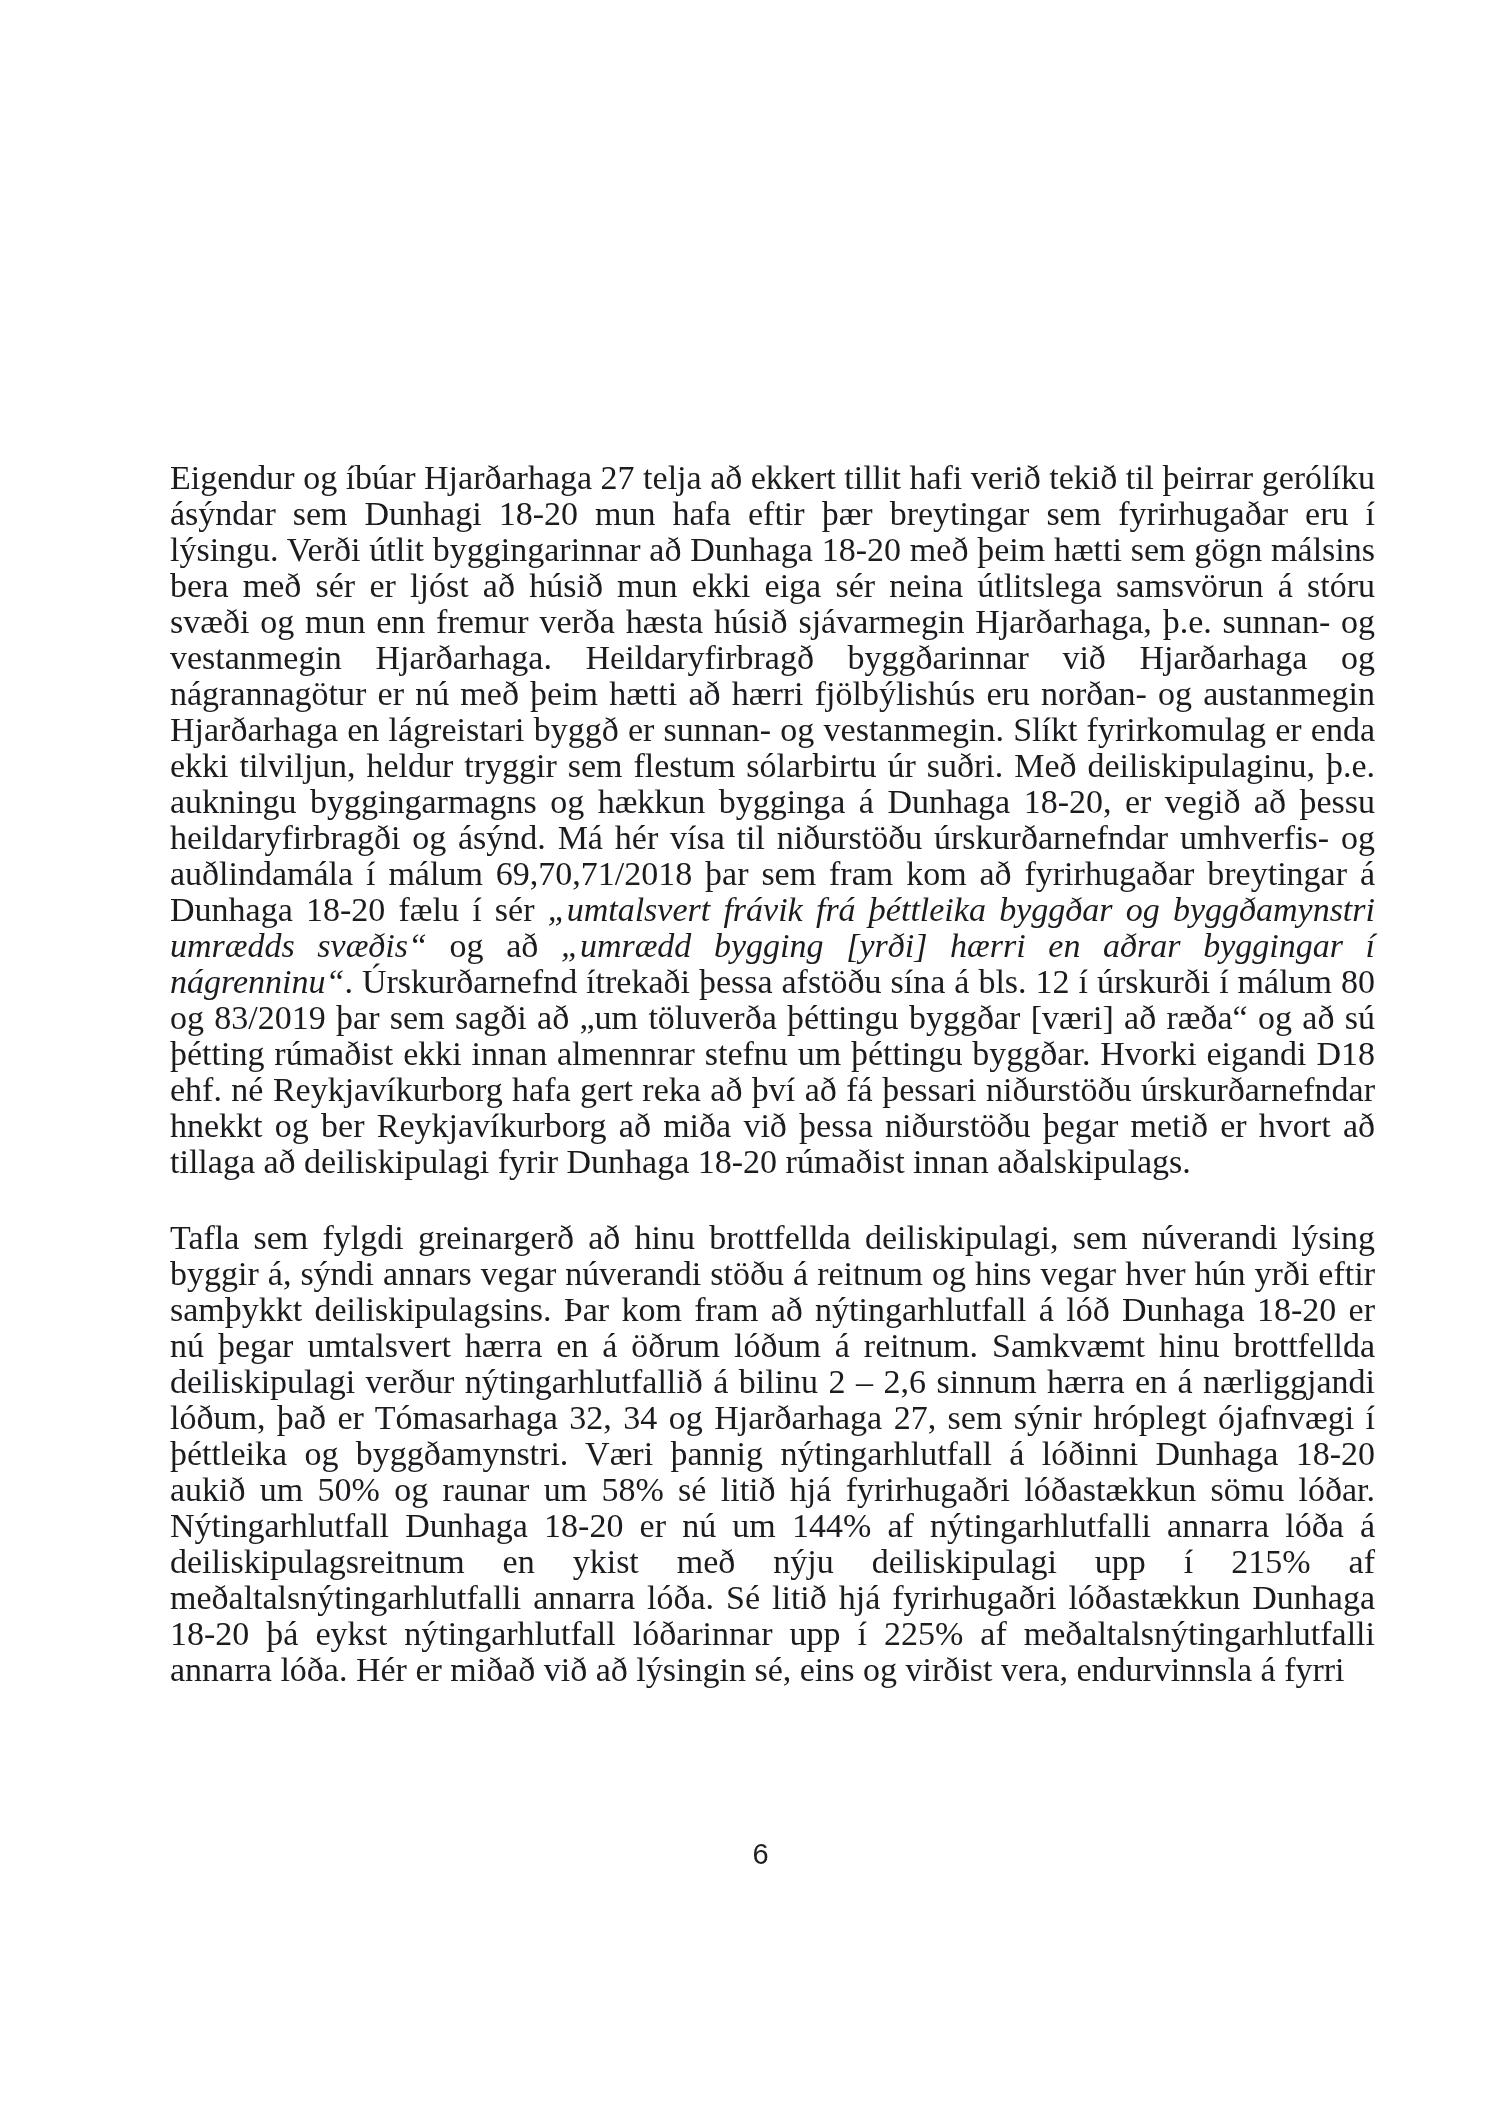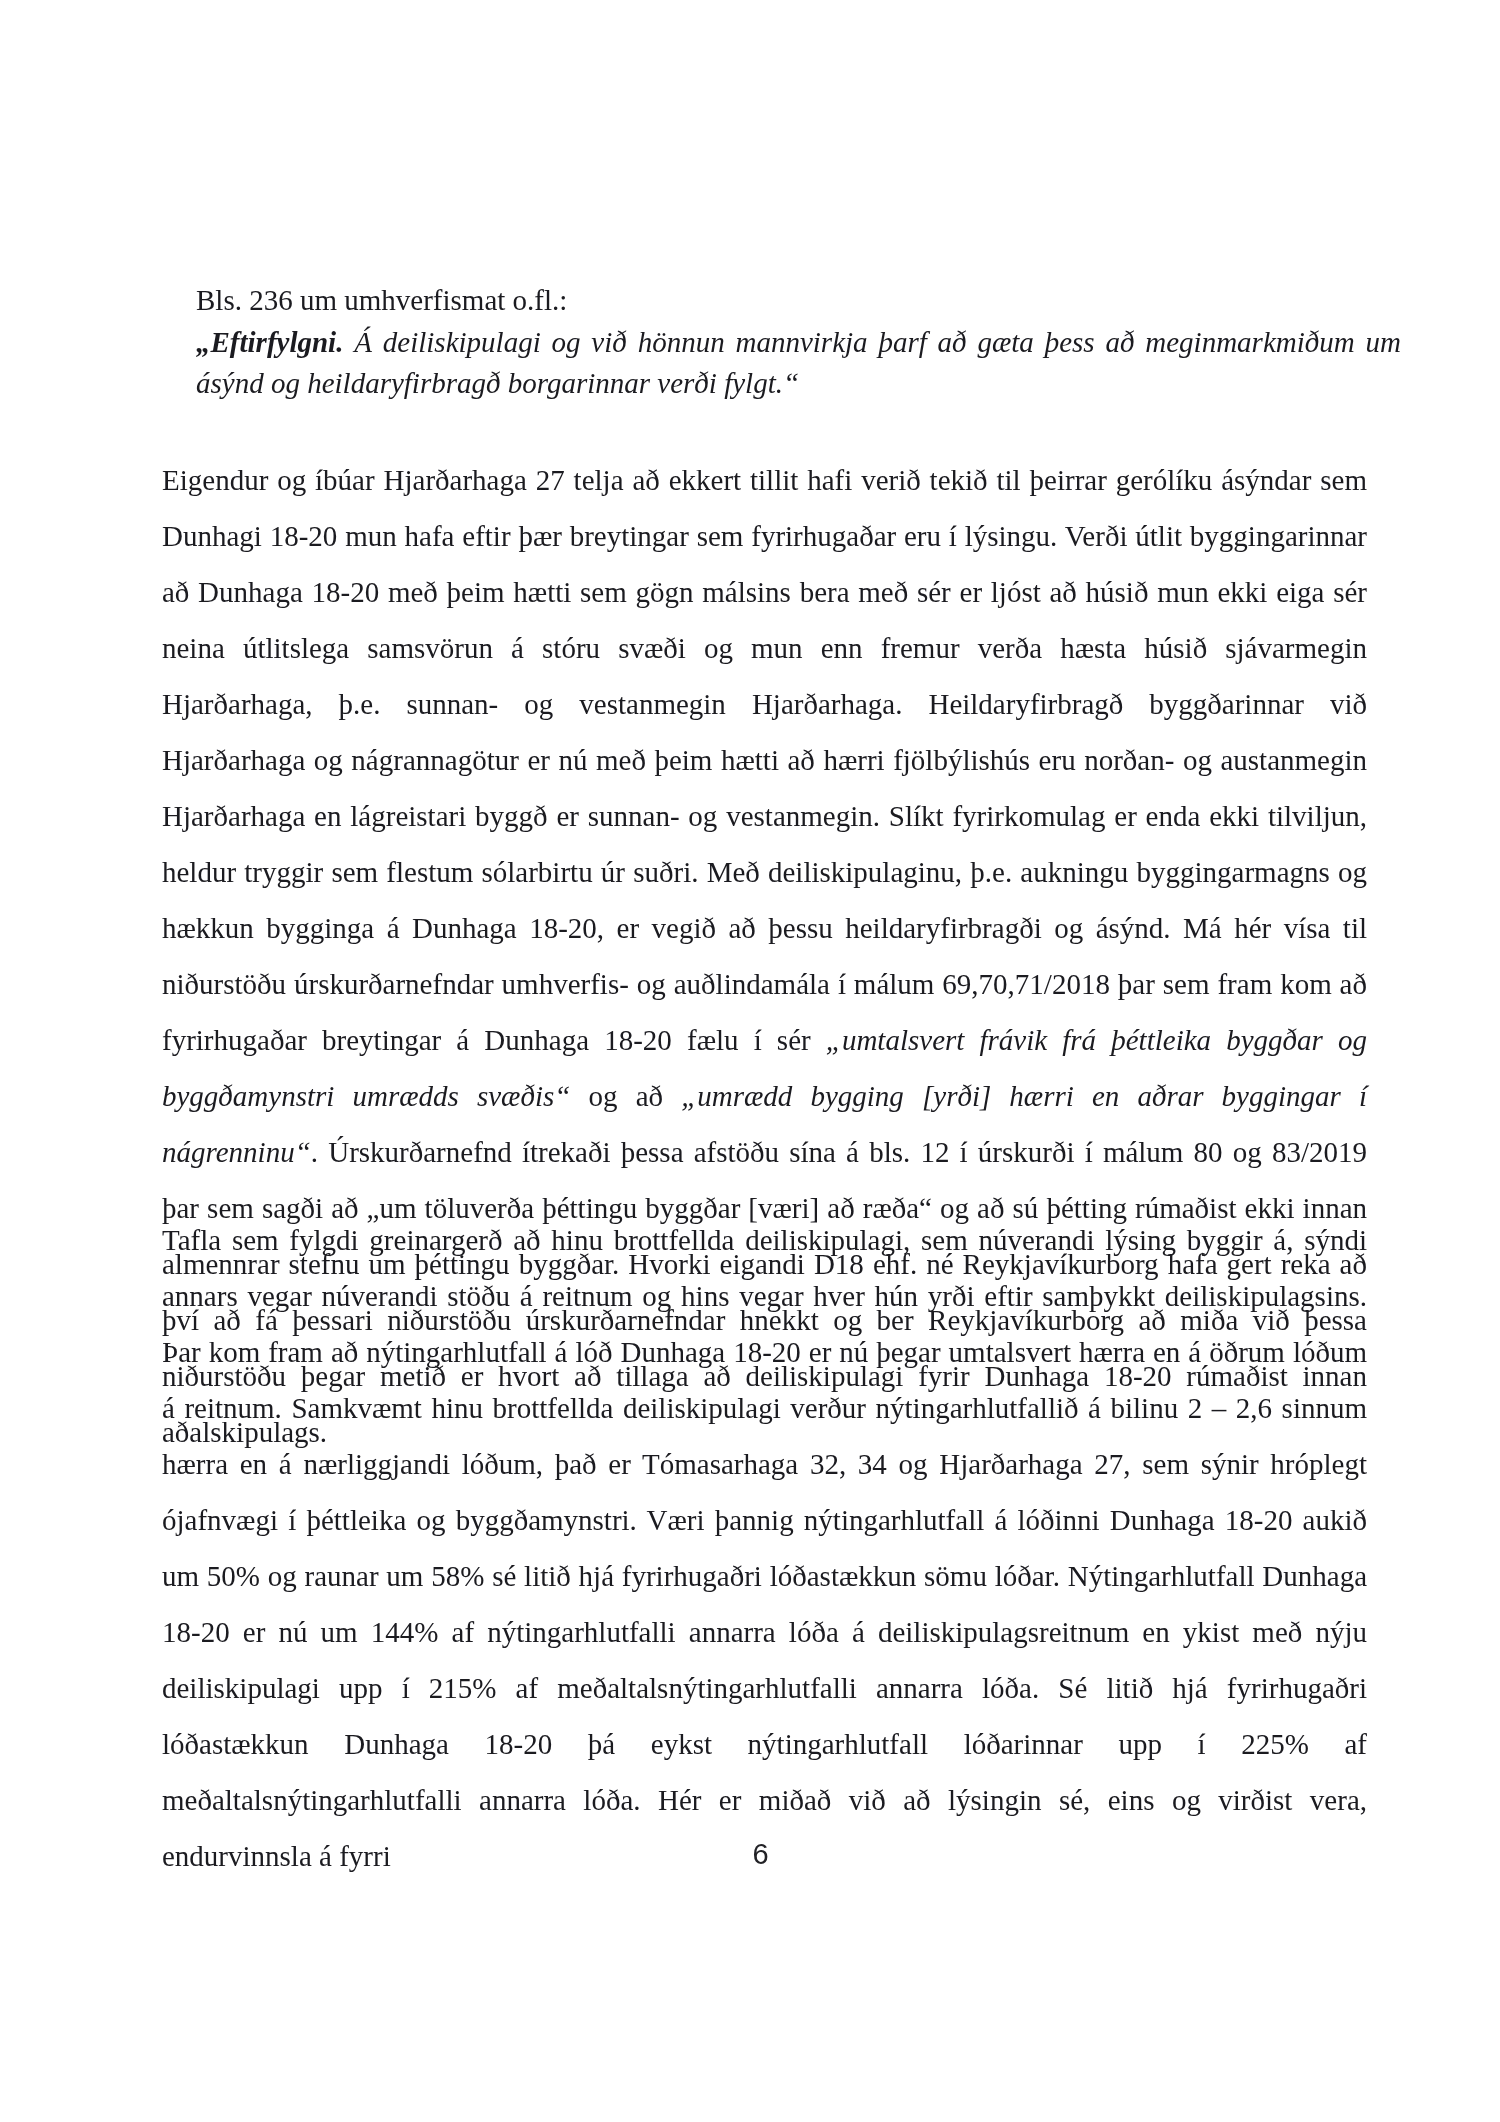--- a/index.html
+++ b/index.html
@@ -31,23 +31,23 @@
     line-height: 44px;
     text-align: left;
   }
   .block-quote {
     margin: 0;
     font-size: 29px;
     line-height: 41px;
     text-align: justify;
   }
   .body-paragraph {
-    margin: 4px;
-    font-size: 29px;
-    line-height: 56px;
+    margin: 12px;
+    font-size: 34px;
+    line-height: 36px;
     text-align: justify;
   }
   .para-1 { top: 448px; }
   .para-2 { top: 1208px; }
   .run-normal { font-style: normal; }
   .run-italic { font-style: italic; }
   .run-bold-italic { font-style: italic; font-weight: 700; }
   .page-number {
     position: absolute;
     top: 1838px;
@@ -57,24 +57,20 @@
     font-family: "Liberation Sans", "DejaVu Sans", sans-serif;
     font-size: 29px;
     color: #222226;
   }
 </style>
 </head>
 <body>
 
 <div class="page">
 
-  <div class="text-block intro-block">
-    <p class="intro-heading">Bls. 236 um umhverfismat o.fl.:</p>
-    <p class="block-quote"><span class="run-bold-italic">„Eftirfylgni.</span><span class="run-italic"> Á deiliskipulagi og við hönnun mannvirkja þarf að gæta þess að meginmarkmiðum um ásýnd og heildaryfirbragð borgarinnar verði fylgt.“</span></p>
-  </div>
 
   <p class="text-block body-paragraph para-1"><span class="run-normal">Eigendur og íbúar Hjarðarhaga 27 telja að ekkert tillit hafi verið tekið til þeirrar gerólíku ásýndar sem Dunhagi 18-20 mun hafa eftir þær breytingar sem fyrirhugaðar eru í lýsingu. Verði útlit byggingarinnar að Dunhaga 18-20 með þeim hætti sem gögn málsins bera með sér er ljóst að húsið mun ekki eiga sér neina útlitslega samsvörun á stóru svæði og mun enn fremur verða hæsta húsið sjávarmegin Hjarðarhaga, þ.e. sunnan- og vestanmegin Hjarðarhaga. Heildaryfirbragð byggðarinnar við Hjarðarhaga og nágrannagötur er nú með þeim hætti að hærri fjölbýlishús eru norðan- og austanmegin Hjarðarhaga en lágreistari byggð er sunnan- og vestanmegin. Slíkt fyrirkomulag er enda ekki tilviljun, heldur tryggir sem flestum sólarbirtu úr suðri. Með deiliskipulaginu, þ.e. aukningu byggingarmagns og hækkun bygginga á Dunhaga 18-20, er vegið að þessu heildaryfirbragði og ásýnd. Má hér vísa til niðurstöðu úrskurðarnefndar umhverfis- og auðlindamála í málum 69,70,71/2018 þar sem fram kom að fyrirhugaðar breytingar á Dunhaga 18-20 fælu í sér </span><span class="run-italic">„umtalsvert frávik frá þéttleika byggðar og byggðamynstri umrædds svæðis“</span><span class="run-normal"> og að </span><span class="run-italic">„umrædd bygging [yrði] hærri en aðrar byggingar í nágrenninu“</span><span class="run-normal">. Úrskurðarnefnd ítrekaði þessa afstöðu sína á bls. 12 í úrskurði í málum 80 og 83/2019 þar sem sagði að „um töluverða þéttingu byggðar [væri] að ræða“ og að sú þétting rúmaðist ekki innan almennrar stefnu um þéttingu byggðar. Hvorki eigandi D18 ehf. né Reykjavíkurborg hafa gert reka að því að fá þessari niðurstöðu úrskurðarnefndar hnekkt og ber Reykjavíkurborg að miða við þessa niðurstöðu þegar metið er hvort að tillaga að deiliskipulagi fyrir Dunhaga 18-20 rúmaðist innan aðalskipulags.</span></p>
 
   <p class="text-block body-paragraph para-2"><span class="run-normal">Tafla sem fylgdi greinargerð að hinu brottfellda deiliskipulagi, sem núverandi lýsing byggir á, sýndi annars vegar núverandi stöðu á reitnum og hins vegar hver hún yrði eftir samþykkt deiliskipulagsins. Þar kom fram að nýtingarhlutfall á lóð Dunhaga 18-20 er nú þegar umtalsvert hærra en á öðrum lóðum á reitnum. Samkvæmt hinu brottfellda deiliskipulagi verður nýtingarhlutfallið á bilinu 2 – 2,6 sinnum hærra en á nærliggjandi lóðum, það er Tómasarhaga 32, 34 og Hjarðarhaga 27, sem sýnir hróplegt ójafnvægi í þéttleika og byggðamynstri. Væri þannig nýtingarhlutfall á lóðinni Dunhaga 18-20 aukið um 50% og raunar um 58% sé litið hjá fyrirhugaðri lóðastækkun sömu lóðar. Nýtingarhlutfall Dunhaga 18-20 er nú um 144% af nýtingarhlutfalli annarra lóða á deiliskipulagsreitnum en ykist með nýju deiliskipulagi upp í 215% af meðaltalsnýtingarhlutfalli annarra lóða. Sé litið hjá fyrirhugaðri lóðastækkun Dunhaga 18-20 þá eykst nýtingarhlutfall lóðarinnar upp í 225% af meðaltalsnýtingarhlutfalli annarra lóða. Hér er miðað við að lýsingin sé, eins og virðist vera, endurvinnsla á fyrri</span></p>
 
   <div class="page-number">6</div>
 
 </div>
 
 </body></html>

